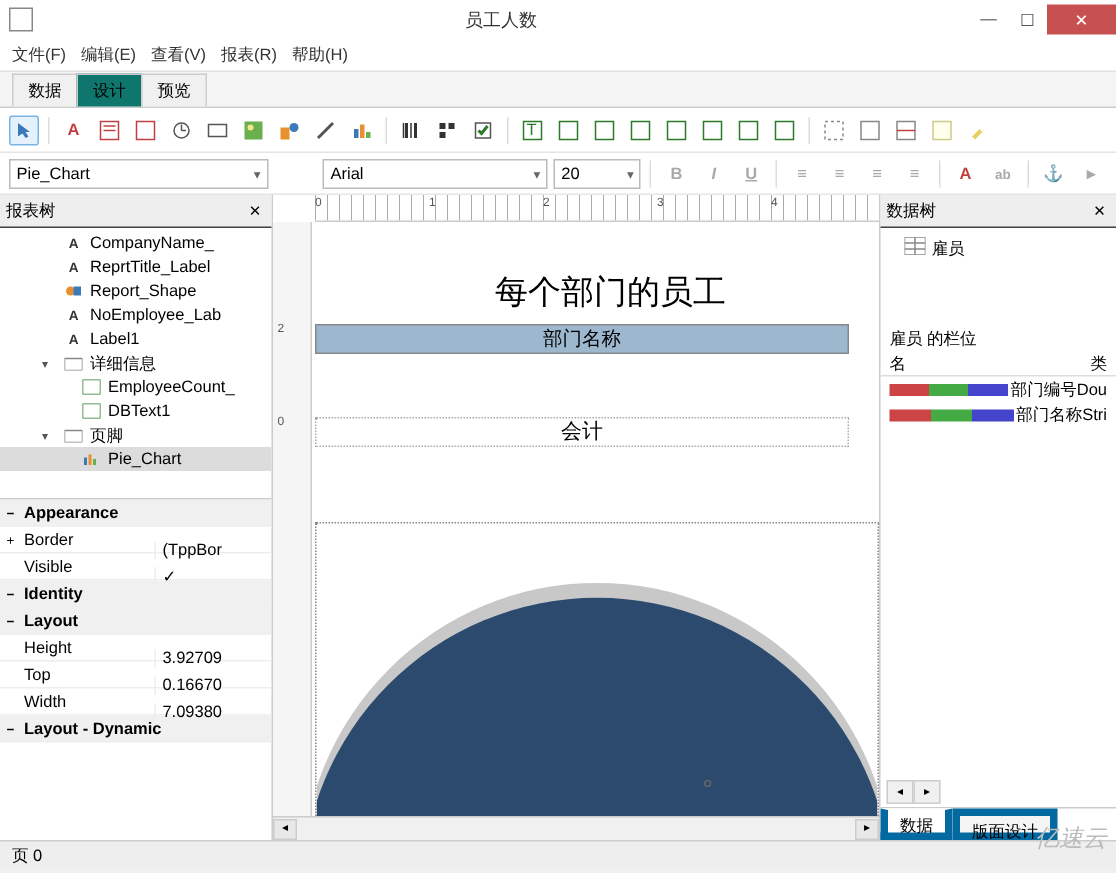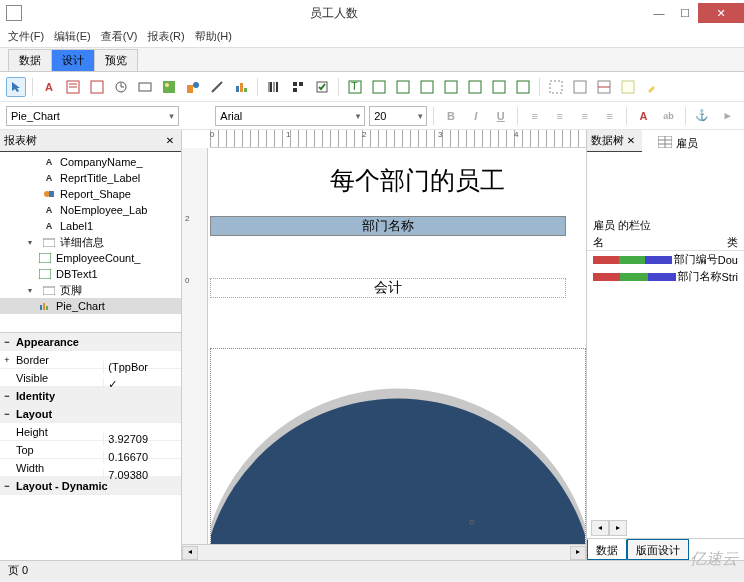--- a/index.html
+++ b/index.html
@@ -11,21 +11,21 @@
 .win-btns { display: flex; height: 20px; }
 .win-btn { width: 26px; height: 20px; display: flex; align-items: center; justify-content: center; font-size: 11px; }
 .win-btn.close { background: #c75050; color: #fff; width: 46px; }
 .win-btn.min, .win-btn.max { color: #555; }
 
 .menubar { height: 22px; background: #fff; display: flex; align-items: center; padding-left: 8px; gap: 10px; border-bottom: 1px solid #e0e0e0; }
 .menu-item { color: #333; cursor: default; }
 
 .tabbar { height: 24px; background: #f5f5f5; display: flex; align-items: flex-end; padding-left: 8px; border-bottom: 1px solid #ccc; }
 .tabbar-tab { padding: 3px 10px; border: 1px solid #ccc; border-bottom: none; background: #f0f0f0; margin-right: -1px; }
-.tabbar-tab.active { background: #3b82f6; margin-top: 13px; }
+.tabbar-tab.active { background: #0f766e; margin-top: 13px; }
 
 .toolbar { height: 30px; background: #fff; display: flex; align-items: center; padding: 0 6px; gap: 4px; border-bottom: 1px solid #e5e5e5; }
 .tool { width: 20px; height: 20px; display: flex; align-items: center; justify-content: center; border-radius: 2px; }
 .tool.sel { border: 1px solid #7bb3e0; background: #e5f1fb; }
 .sep { width: 1px; height: 18px; background: #ddd; margin: 0 2px; }
 
 .formatbar { height: 28px; background: #fff; display: flex; align-items: center; padding: 0 6px; gap: 4px; border-bottom: 1px solid #e5e5e5; }
 .combo { height: 20px; border: 1px solid #bbb; background: #fff; padding: 0 18px 0 4px; position: relative; display: flex; align-items: center; }
 .combo::after { content: "▾"; position: absolute; right: 4px; color: #666; font-size: 9px; }
 .combo.name { width: 180px; }
@@ -33,60 +33,60 @@
 .combo.size { width: 60px; }
 .fmt-btn { width: 22px; height: 20px; display: flex; align-items: center; justify-content: center; color: #aaa; font-weight: bold; }
 
 .workarea { display: flex; height: 430px; background: #fff; }
 
 .panel-left { width: 182px; display: flex; flex-direction: column; border-right: 1px solid #ccc; }
 .panel-header { height: 22px; background: #eee; display: flex; align-items: center; justify-content: space-between; padding: 0 4px; border-bottom: 1px solid #404040; font-weight: normal; }
 .panel-close { width: 14px; height: 14px; display: flex; align-items: center; justify-content: center; font-size: 10px; }
 .tree { flex: 0 0 180px; overflow: hidden; padding: 2px 0; }
 .tree-item { display: flex; align-items: center; height: 16px; padding-left: 28px; gap: 4px; white-space: nowrap; }
-.tree-item.l2 { padding-left: 24px; }
+.tree-item.l2 { padding-left: 40px; }
 .tree-item.sel { background: #dcdcdc; }
 .tree-caret { width: 10px; display: inline-block; color: #555; font-size: 8px; }
 .tree-ico { width: 14px; height: 12px; display: inline-flex; align-items: center; justify-content: center; font-size: 9px; font-weight: bold; }
 .ico-A { color: #333; }
 
 .props { border-top: 1px solid #ccc; overflow: hidden; }
 .prop-row { display: flex; height: 18px; align-items: center; border-bottom: 1px solid #eee; }
 .prop-row.hdr { background: #f0f0f0; font-weight: bold; }
 .prop-toggle { width: 14px; text-align: center; font-size: 9px; }
 .prop-name { flex: 1.2; padding-left: 2px; white-space: nowrap; overflow: hidden; }
 .prop-val { flex: 1; padding-left: 4px; white-space: nowrap; overflow: hidden; border-left: 1px solid #eee; margin-top: 14px; }
 
 .panel-center { flex: 1; display: flex; flex-direction: column; overflow: hidden; background: #fff; position: relative; }
 .ruler-top { height: 18px; border-bottom: 1px solid #ccc; position: relative; margin-left: 28px; background: repeating-linear-gradient(90deg, #aaa 0, #aaa 1px, transparent 1px, transparent 8px); background-position-y: 12px; background-size: 8px 6px; }
 .ruler-num { position: absolute; top: 0; font-size: 8px; color: #555; }
 .canvas { flex: 1; position: relative; overflow: hidden; }
 .band-ruler { position: absolute; left: 0; width: 26px; top: 0; bottom: 0; border-right: 1px solid #ccc; background: #f5f5f5; }
 .band-label { position: absolute; left: 3px; font-size: 8px; color: #555; }
 .design-body { position: absolute; left: 28px; top: 0; right: 0; bottom: 0; }
-.section-title { position: absolute; left: 120px; top: 16px; font-family: serif; font-size: 25px; }
+.section-title { position: absolute; left: 120px; top: 32px; font-family: serif; font-size: 22px; }
 .section-header { position: absolute; left: 0; top: 68px; right: 20px; height: 20px; background: #9db7cf; border: 1px solid #888; display: flex; align-items: center; justify-content: center; font-size: 13px; }
 .section-detail { position: absolute; left: 0; top: 130px; right: 20px; height: 20px; border: 1px dotted #aaa; display: flex; align-items: center; justify-content: center; font-family: serif; font-size: 14px; }
 .chart-area { position: absolute; left: 0; top: 200px; right: 0; height: 200px; border: 1px dotted #888; overflow: hidden; }
 .scroll-h { height: 16px; background: #f0f0f0; border-top: 1px solid #ccc; display: flex; align-items: center; }
 .scroll-btn { width: 16px; height: 14px; background: #e8e8e8; border: 1px solid #ccc; text-align: center; font-size: 8px; }
 
-.panel-right { width: 158px; display: flex; flex-direction: row; border-left: 1px solid #ccc; position: relative; }
+.panel-right { width: 158px; display: flex; flex-direction: column; border-left: 1px solid #ccc; position: relative; }
 .data-tree { padding: 4px; }
 .data-item { display: flex; align-items: center; height: 18px; gap: 4px; padding-left: 12px; }
 .field-section { position: absolute; top: 86px; left: 0; right: 0; }
 .field-title { padding: 2px 6px; font-size: 11px; }
 .field-hdr { display: flex; border-bottom: 1px solid #ddd; padding: 0 6px; }
 .field-hdr span:first-child { flex: 1; }
 .field-row { display: flex; padding: 1px 6px; align-items: center; }
 .field-row span:first-child { flex: 1; display: flex; align-items: center; gap: 2px; }
 .field-ico { width: 10px; height: 8px; display: inline-block; }
 .fi-1 { background: linear-gradient(90deg,#c44 33%,#4a4 33% 66%,#44c 66%); }
 .right-tabs { position: absolute; bottom: 0; left: 0; right: 0; height: 22px; display: flex; border-top: 1px solid #ccc; }
-.right-tab { padding: 3px 8px; border: 1px solid #0369a1; background: #f5f5f5; }
+.right-tab { padding: 3px 8px; border: 5px solid #0369a1; background: #f5f5f5; }
 .right-tab.active { background: #fff; border-top: 1px solid #fff; }
 .right-nav { position: absolute; bottom: 24px; left: 4px; display: flex; gap: 0; }
 .right-nav-btn { width: 18px; height: 16px; border: 1px solid #ccc; background: #f0f0f0; text-align: center; font-size: 8px; line-height: 14px; }
 
 .statusbar { height: 20px; background: #eee; border-top: 1px solid #ccc; display: flex; align-items: center; padding: 0 8px; font-size: 11px; }
 .watermark { position: absolute; right: 6px; bottom: 12px; color: #bbb; font-size: 16px; font-style: italic; pointer-events: none; }
 </style>
 </head>
 <body>
 

